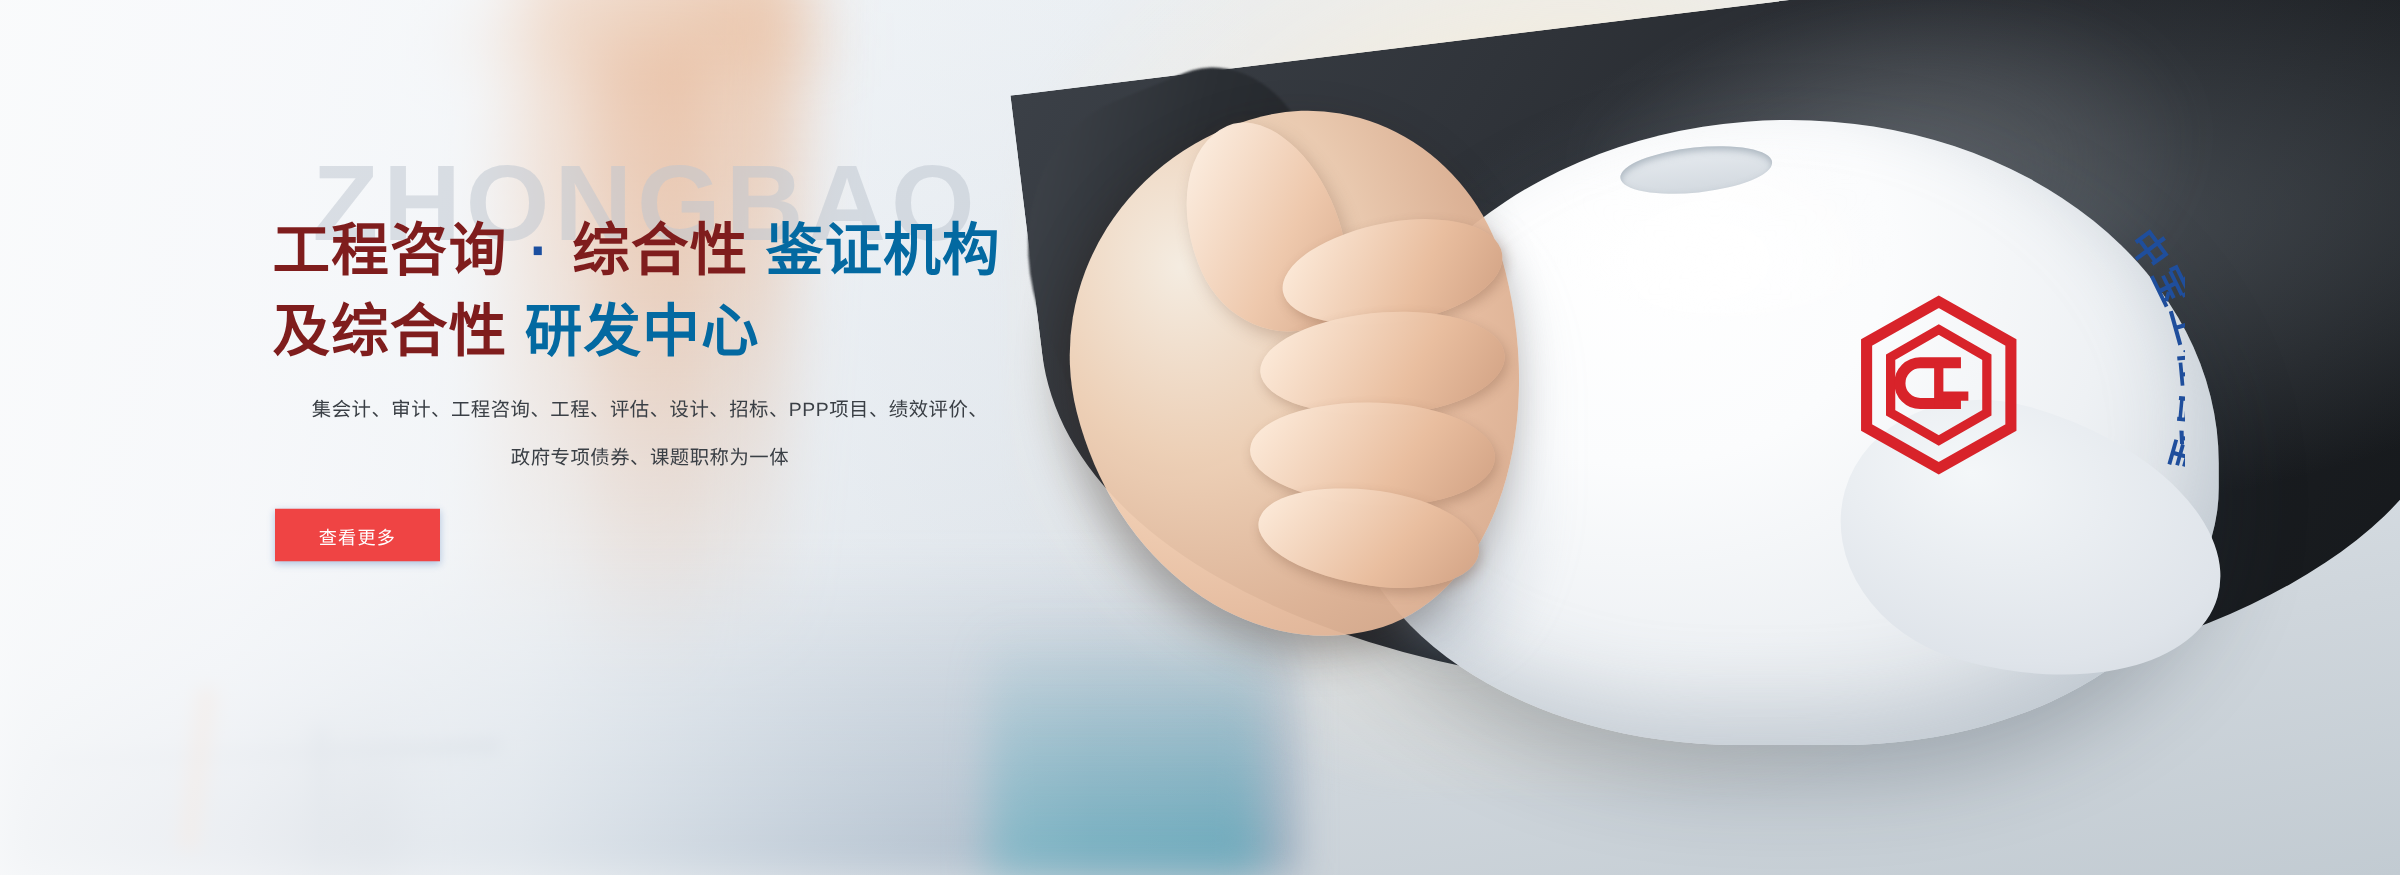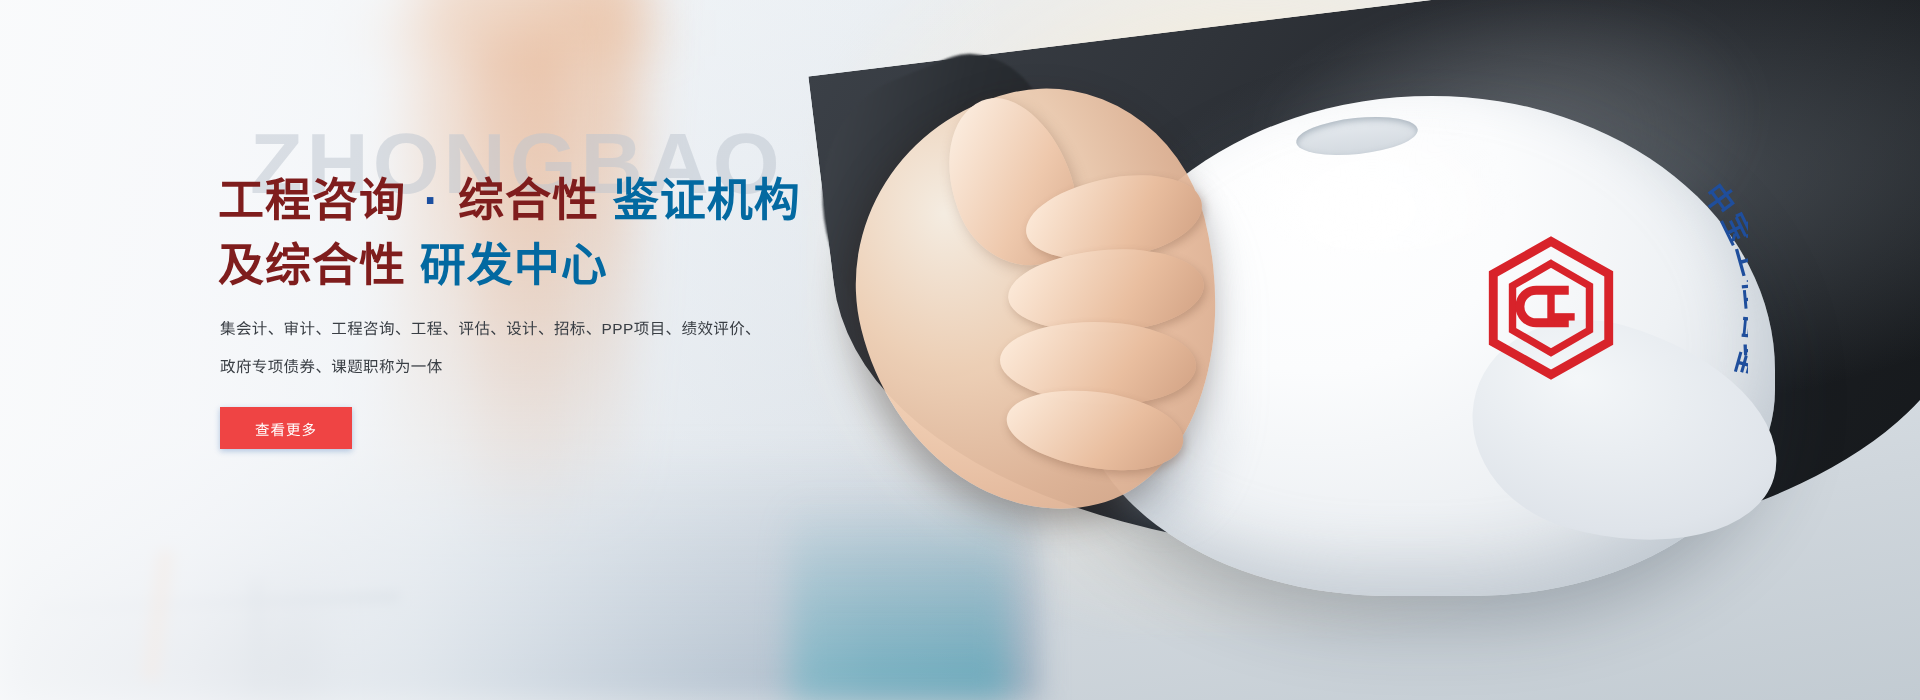--- a/index.html
+++ b/index.html
@@ -186,21 +186,21 @@
 
   .headline { position:absolute; left:0; top:168px; width:760px; }
   .h-line {
     font-size:46px; font-weight:bold; line-height:1.42;
     letter-spacing:1px; white-space:nowrap;
   }
   .t-blue   { color:#7f1d1d; }
   .t-orange { color:#0369a1; }
   .dot-sep  { color:#1b4fa0; padding:0 4px; }
 
-  .desc { position:absolute; left:2px; top:310px; width:600px; }
+  .desc { position:absolute; left:2px; top:310px; width:600px;text-align:center; }
   .desc p {
     font-size:15.5px; color:#3a3f45; line-height:2.45;
     letter-spacing:.4px; white-space:nowrap;
   }
 
   .cta {
     position:absolute; left:2px; top:407px;
     display:inline-flex; align-items:center; justify-content:center;
     width:132px; height:42px;
     background:#ef4444;

